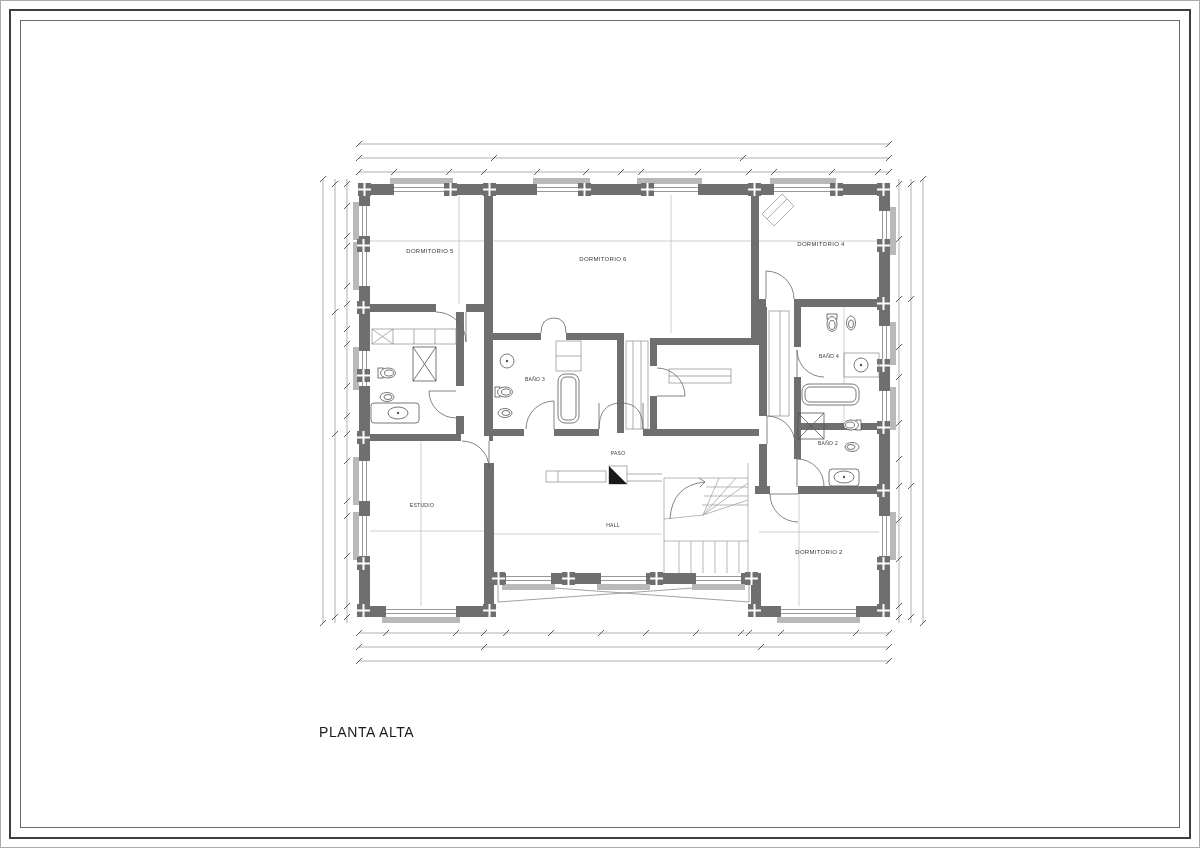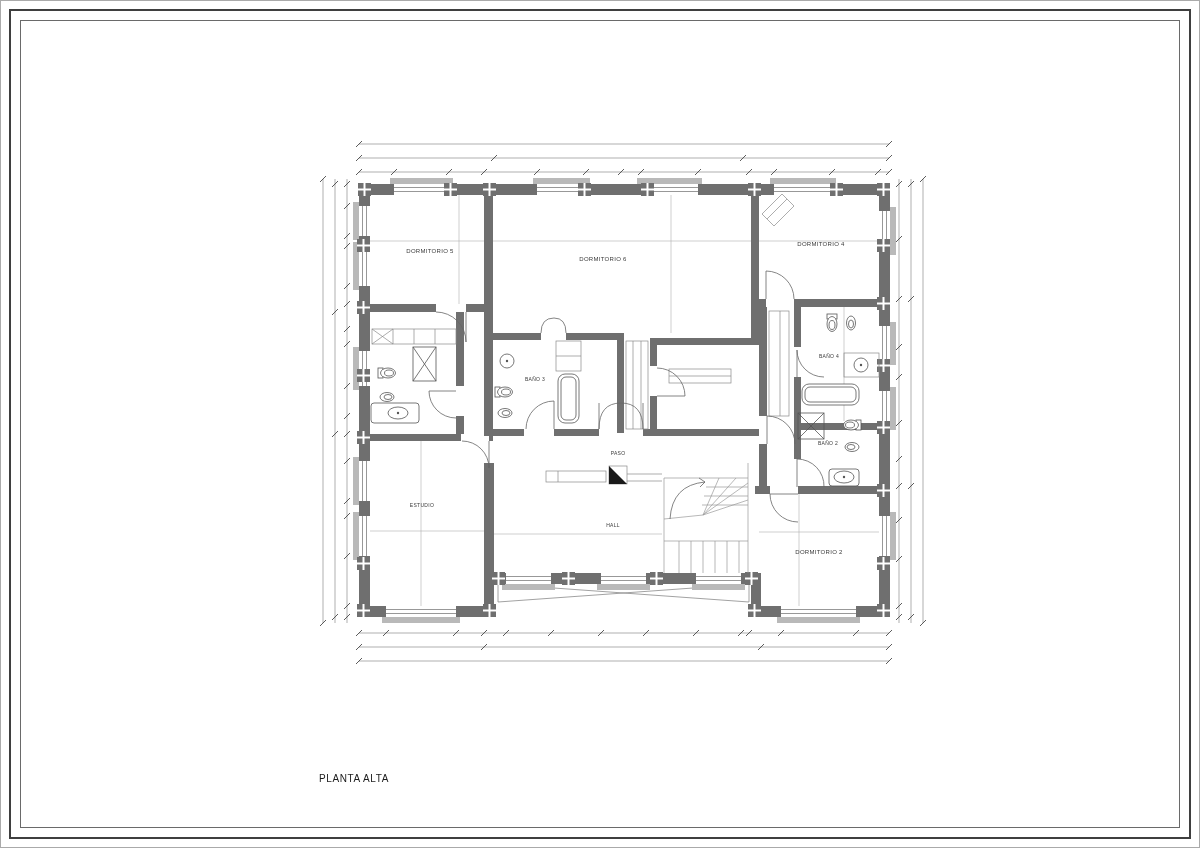--- a/index.html
+++ b/index.html
@@ -21,21 +21,21 @@
   .colcross{stroke:#ffffff;stroke-width:2;}
   .door{stroke:#666;stroke-width:0.8;fill:none;}
   .fix{stroke:var(--line,#555);stroke-width:0.8;fill:#fff;}
   .fixn{stroke:var(--line,#555);stroke-width:0.8;fill:none;}
   .stair{stroke:#9a9a9a;stroke-width:0.7;fill:none;}
   .misc{stroke:#8a8a8a;stroke-width:0.7;fill:none;}
   .miscf{stroke:#8a8a8a;stroke-width:0.7;fill:#fff;}
   .room{font-family:"Liberation Sans",sans-serif;font-size:6px;fill:var(--label,#3a3a3a);
         text-anchor:middle;letter-spacing:0.3px;}
   .room.small{font-size:5px;}
-  #plan-title{position:absolute;left:318px;top:772px;font-size:10px;color:#1a1a1a;
+  #plan-title{position:absolute;left:318px;top:723px;font-size:14px;color:#1a1a1a;
               letter-spacing:0.6px;font-family:"Liberation Sans",sans-serif;}
 </style>
 </head>
 <body>
 
 <div id="page">
   <div class="frame-outer"></div>
   <div class="frame-inner"></div>
 
   <svg width="1200" height="848" viewBox="0 0 1200 848">

